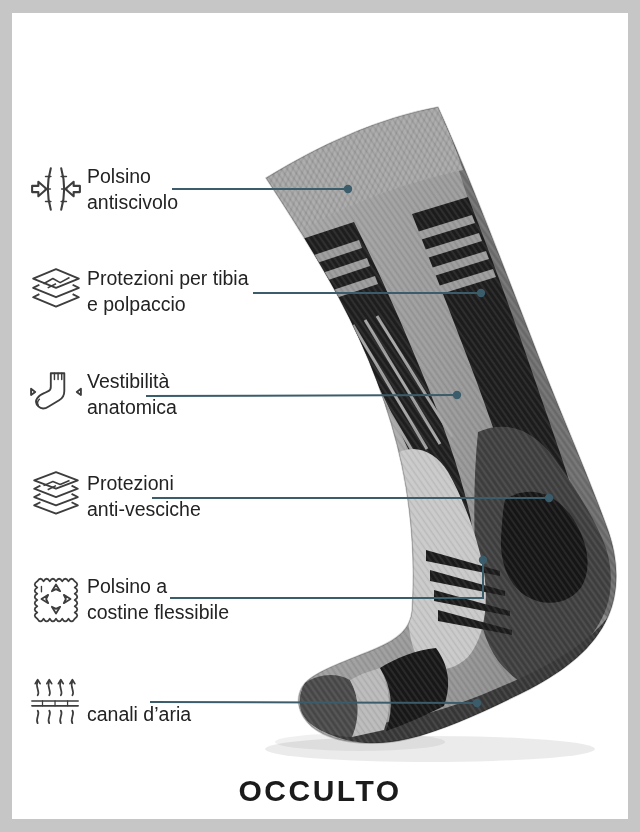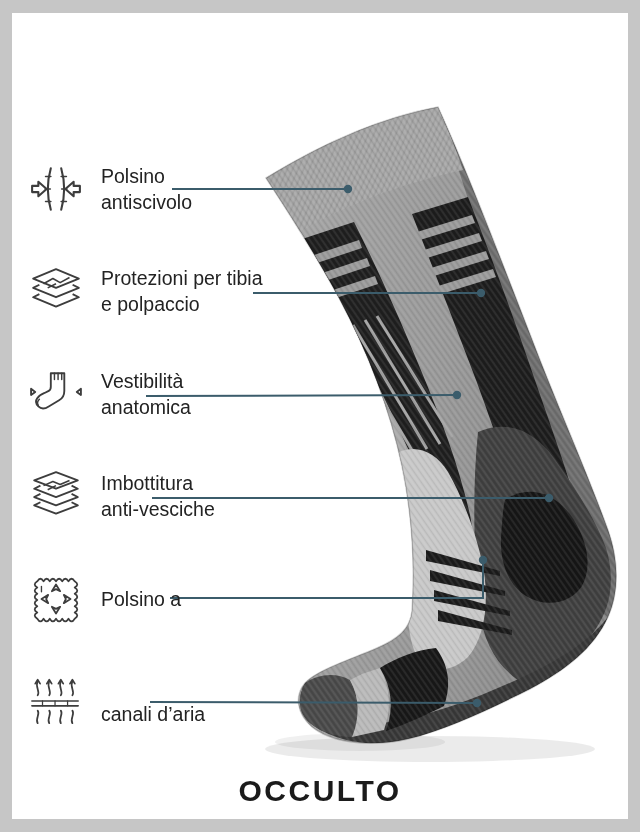--- a/index.html
+++ b/index.html
@@ -6,21 +6,21 @@
   body{width:640px;height:832px;overflow:hidden;background:#c6c6c6;
        font-family:"Liberation Sans","DejaVu Sans",sans-serif;}
   .canvas{position:relative;width:640px;height:832px;}
   .sheet{position:absolute;left:12px;top:13px;width:616px;height:806px;background:#ffffff;}
   .art,.callouts{position:absolute;left:0;top:0;width:640px;height:832px;pointer-events:none;}
   .title{position:absolute;left:34px;top:24px;margin:0;
          font-size:33px;line-height:44px;font-weight:bold;letter-spacing:.2px;color:#141414;}
   .feature{position:absolute;left:27px;display:flex;align-items:center;width:260px;}
   .feature .ic{width:58px;height:58px;flex:0 0 58px;display:flex;align-items:center;justify-content:center;}
   .feature .ic svg{width:54px;height:54px;}
-  .feature .label{margin-left:16px;font-size:19.5px;line-height:26px;color:#232323;}
+  .feature .label{margin-left:2px;font-size:19.5px;line-height:26px;color:#232323;}
   .brand{position:absolute;left:0;top:774px;width:640px;text-align:center;
          font-size:30px;font-weight:bold;letter-spacing:2.5px;color:#1b1b1b;}
   .f1{top:160px}.f2{top:262px}.f3{top:365px}.f4{top:467px}.f5{top:570px}.f6{top:672px}
 </style>
 </head>
 <body>
 
 <div class="canvas">
   <div class="sheet"></div>
 
@@ -196,38 +196,38 @@
     <div class="ic">
       <svg viewBox="0 0 52 52" fill="none" stroke="#3d3d3d" stroke-width="1.8" stroke-linejoin="round">
         <path d="M26,3 L47,11 L26,19 L5,11 Z"></path>
         <path d="M11,16 L5,19 L26,27 L47,19 L41,16"></path>
         <path d="M11,24 L5,27 L26,35 L47,27 L41,24"></path>
         <path d="M11,32 L5,35 L26,43 L47,35 L41,32"></path>
         <path d="M14,16 l9,-4 l7,3 l9,-4" stroke-width="1.5"></path>
         <path d="M18,20 l8,-4" stroke-width="1.5"></path>
       </svg>
     </div>
-    <div class="label"><span>Imbottitura</span><br><span>anti-vesciche</span></div>
+    <div class="label"><span>Protezioni</span><br><span>anti-vesciche</span></div>
   </div>
 
   <div class="feature f5">
     <div class="ic">
       <svg viewBox="0 0 52 52" fill="none" stroke="#3d3d3d" stroke-width="1.7" stroke-linejoin="round" stroke-linecap="round">
         <path d="M8,9 q3,-5 6,0 q3,-5 6,0 q3,-5 6,0 q3,-5 6,0 q3,-5 6,0 q3,-5 6,0
                  q5,3 0,6 q5,3 0,6 q5,3 0,6 q5,3 0,6 q5,3 0,6 q5,3 0,6
                  q-3,5 -6,0 q-3,5 -6,0 q-3,5 -6,0 q-3,5 -6,0 q-3,5 -6,0 q-3,5 -6,0
                  q-5,-3 0,-6 q-5,-3 0,-6 q-5,-3 0,-6 q-5,-3 0,-6 q-5,-3 0,-6 q-5,-3 0,-6 Z"></path>
         <path d="M26,12 l4,6.5 -4,-2 -4,2 Z"></path>
         <path d="M26,40 l4,-6.5 -4,2 -4,-2 Z"></path>
         <path d="M12,26 l6.5,-4 -2,4 2,4 Z"></path>
         <path d="M40,26 l-6.5,-4 2,4 -2,4 Z"></path>
         <path d="M12,14 v5" stroke-width="1.3"></path>
       </svg>
     </div>
-    <div class="label"><span>Polsino a</span><br></div>
+    <div class="label"><span>Polsino a</span><br><span>costine flessibile</span></div>
   </div>
 
   <div class="feature f6">
     <div class="ic">
       <svg viewBox="0 0 56 52" fill="none" stroke="#3d3d3d" stroke-width="1.8" stroke-linecap="round" stroke-linejoin="round">
         <g>
           <path d="M9,20 C12,16 6,12 9,5"></path>
             <path d="M6.5,8 L9,4 L11.5,8"></path>
           <path d="M21,20 C24,16 18,12 21,5"></path>
             <path d="M18.5,8 L21,4 L23.5,8"></path>

